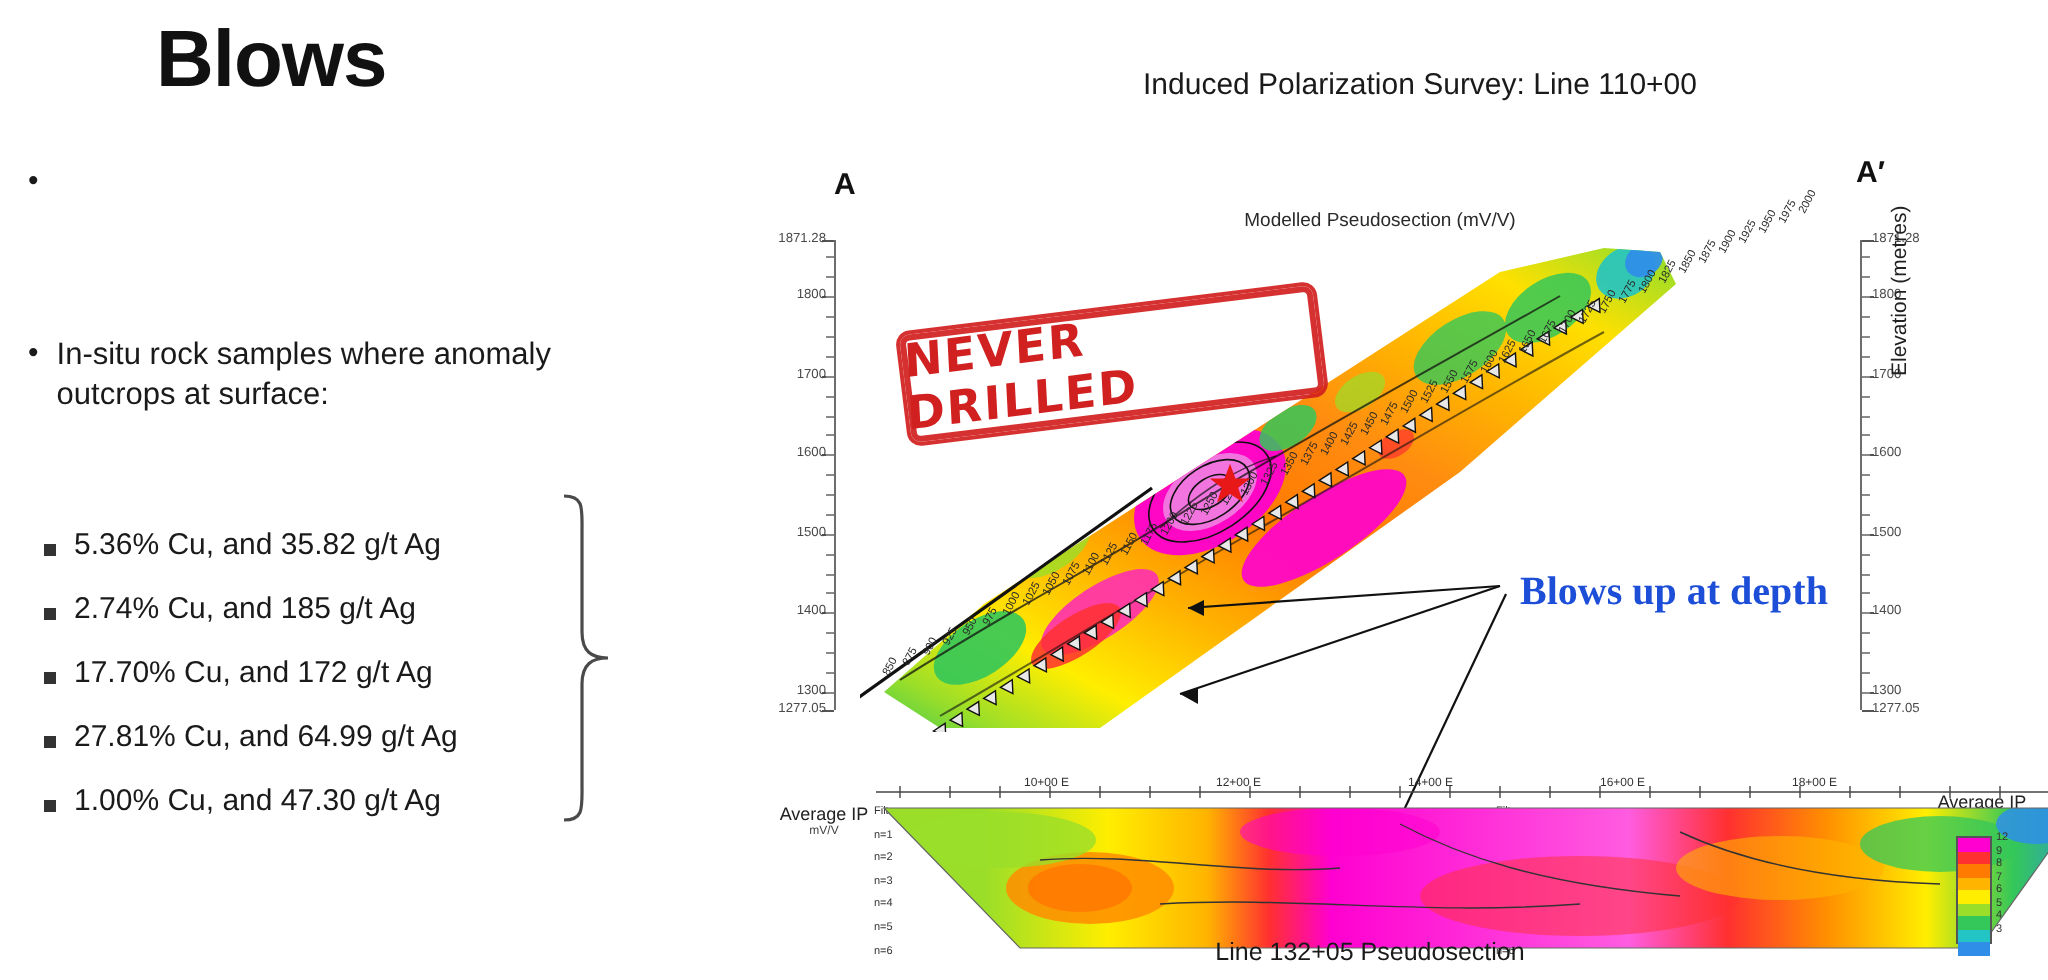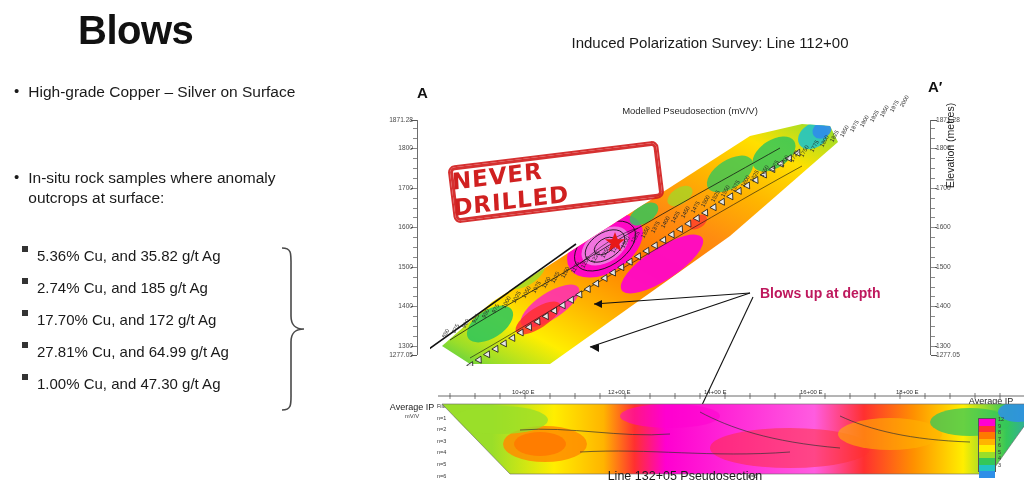--- a/index.html
+++ b/index.html
@@ -20,21 +20,21 @@
     position:absolute;display:flex;align-items:flex-start;gap:9px;
     font-size:15.5px;line-height:1.3;color:#1a1a1a;
   }
   .bullet .dot{font-size:15px;line-height:1.25;}
   .b1{left:14px;top:82px;width:305px;}
   .b2{left:14px;top:168px;width:290px;}
   .b2 b{font-weight:normal;}
 
   .assays{position:absolute;left:22px;top:248px;width:300px;}
   .assay{
-    display:flex;align-items:flex-start;gap:9px;
+    display:flex;align-items:flex-end;gap:9px;
     font-size:15px;line-height:1;height:32px;color:#1a1a1a;
   }
   .assay .sq{
     width:6px;height:6px;background:#333;display:inline-block;
     flex:0 0 auto;position:relative;top:-2px;
   }
 
   
   .brace{position:absolute;left:278px;top:246px;width:40px;height:166px;}
 
@@ -76,21 +76,21 @@
   .stamp-txt{
     position:absolute;inset:0;display:flex;align-items:center;justify-content:center;
     color:#d02020;font-weight:bold;font-size:23px;letter-spacing:1px;
     font-family:"DejaVu Sans",sans-serif;
     transform:skewX(-4deg);
   }
 
   .star{position:absolute;left:604px;top:231px;width:22px;height:22px;}
 
   .annot{
-    position:absolute;left:760px;top:285px;font-size:14px;font-weight:bold;color:#be185d;
+    position:absolute;left:760px;top:285px;font-size:20px;font-weight:bold;color:#1d4ed8;font-family:Liberation Serif, serif;
   }
 
   
   .pseudo-wrap{position:absolute;left:370px;top:386px;width:654px;height:104px;}
   .avgip{
     position:absolute;left:381px;top:402px;width:62px;text-align:center;
     font-size:9px;color:#222;line-height:1.25;
   }
   .avgip .u{font-size:6px;color:#444;}
   .avgip2{
@@ -116,21 +116,20 @@
 <body>
 
 <div class="slide">
 
   <div class="left">
 
     <div class="title">Blows</div>
 
     <div class="bullet b1">
       <span class="dot">•</span>
-      <span>High-grade Copper – Silver on Surface</span>
     </div>
 
     <div class="bullet b2">
       <span class="dot">•</span>
       <span><span>In-situ rock samples where anomaly </span><b>outcrops at surface</b><span>:</span></span>
     </div>
 
     <div class="assays">
       <div class="assay">
         <span class="sq"></span>
@@ -152,21 +151,21 @@
         <span class="sq"></span>
         <span>1.00% Cu, and 47.30 g/t Ag</span>
       </div>
     </div>
 
     <svg class="brace" viewBox="0 0 40 166">
       <path d="M4 2 C14 2 13 8 13 20 L13 70 C13 80 18 83 26 83 C18 83 13 86 13 96 L13 146 C13 158 14 164 4 164" fill="none" stroke="#4a4a4a" stroke-width="1.6"></path>
     </svg>
   </div>
 
-  <div class="chart-head">Induced Polarization Survey: Line 112+00</div>
+  <div class="chart-head">Induced Polarization Survey: Line 110+00</div>
   <div class="sub-label">Modelled Pseudosection (mV/V)</div>
   <div class="lab-A">A</div>
   <div class="lab-Ap">A′</div>
 
   <svg class="section-wrap" viewBox="0 0 500 270">
     <defs>
       <linearGradient id="gBody" x1="0" y1="1" x2="1" y2="0">
         <stop offset="0.00" stop-color="#34c759"></stop>
         <stop offset="0.07" stop-color="#9ade29"></stop>
         <stop offset="0.16" stop-color="#ffee00"></stop>

